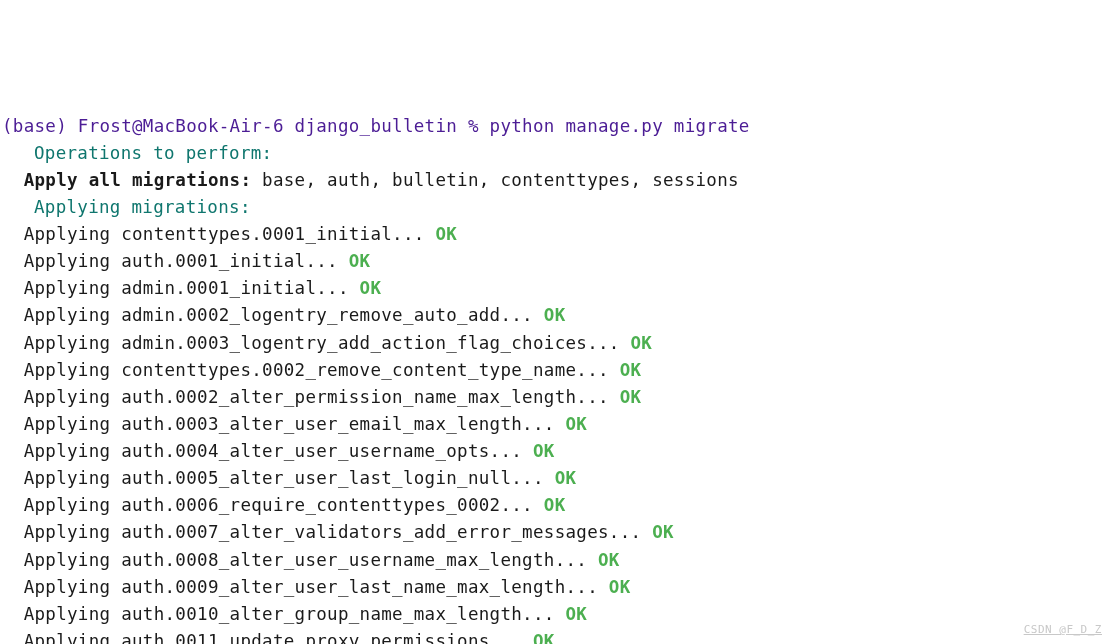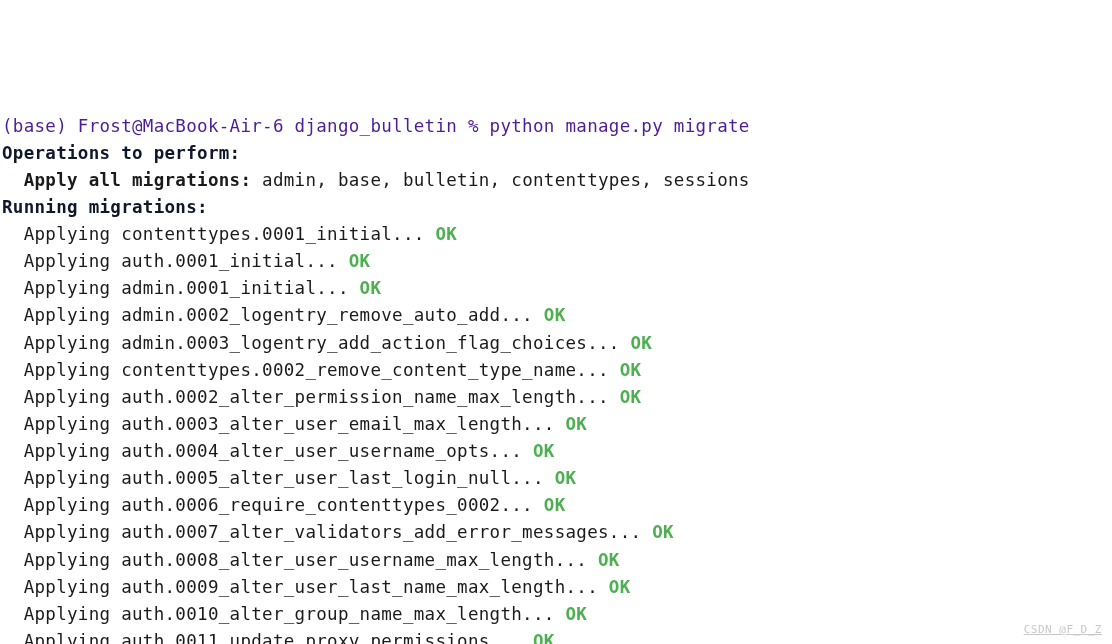--- a/index.html
+++ b/index.html
@@ -14,22 +14,23 @@
       background: #ffffff;
       color: #1a1a1a;
       padding: 4px 2px;
       white-space: pre;
       letter-spacing: 0.3px;
     }
     .prompt-line {
       color: #4c1d95;
     }
     .cyan-bold {
-      color: #0f172a;
-      font-weight: bold;
+      color: #0f766e;
+      font-weight: normal;
+      margin-left: 32px;
     }
     .bold {
       font-weight: bold;
       color: #1a1a1a;
     }
     .ok {
       color: #4caf50;
       font-weight: bold;
     }
     .migration-line {
@@ -47,22 +48,22 @@
       text-decoration: underline;
     }
   </style>
 </head>
 <body>
 
 
 
 <div><span class="prompt-line">(base) Frost@MacBook-Air-6 django_bulletin % python manage.py migrate</span>
 <span class="cyan-bold">Operations to perform:</span>
-<span class="bold">  Apply all migrations:</span><span> admin, base, bulletin, contenttypes, sessions</span>
-<span class="cyan-bold">Running migrations:</span>
+<span class="bold">  Apply all migrations:</span><span> base, auth, bulletin, contenttypes, sessions</span>
+<span class="cyan-bold">Applying migrations:</span>
 <div id="migrations-container"><span class="migration-line">  Applying contenttypes.0001_initial...<span class="ok"> OK</span></span>
 <span class="migration-line">  Applying auth.0001_initial...<span class="ok"> OK</span></span>
 <span class="migration-line">  Applying admin.0001_initial...<span class="ok"> OK</span></span>
 <span class="migration-line">  Applying admin.0002_logentry_remove_auto_add...<span class="ok"> OK</span></span>
 <span class="migration-line">  Applying admin.0003_logentry_add_action_flag_choices...<span class="ok"> OK</span></span>
 <span class="migration-line">  Applying contenttypes.0002_remove_content_type_name...<span class="ok"> OK</span></span>
 <span class="migration-line">  Applying auth.0002_alter_permission_name_max_length...<span class="ok"> OK</span></span>
 <span class="migration-line">  Applying auth.0003_alter_user_email_max_length...<span class="ok"> OK</span></span>
 <span class="migration-line">  Applying auth.0004_alter_user_username_opts...<span class="ok"> OK</span></span>
 <span class="migration-line">  Applying auth.0005_alter_user_last_login_null...<span class="ok"> OK</span></span>

